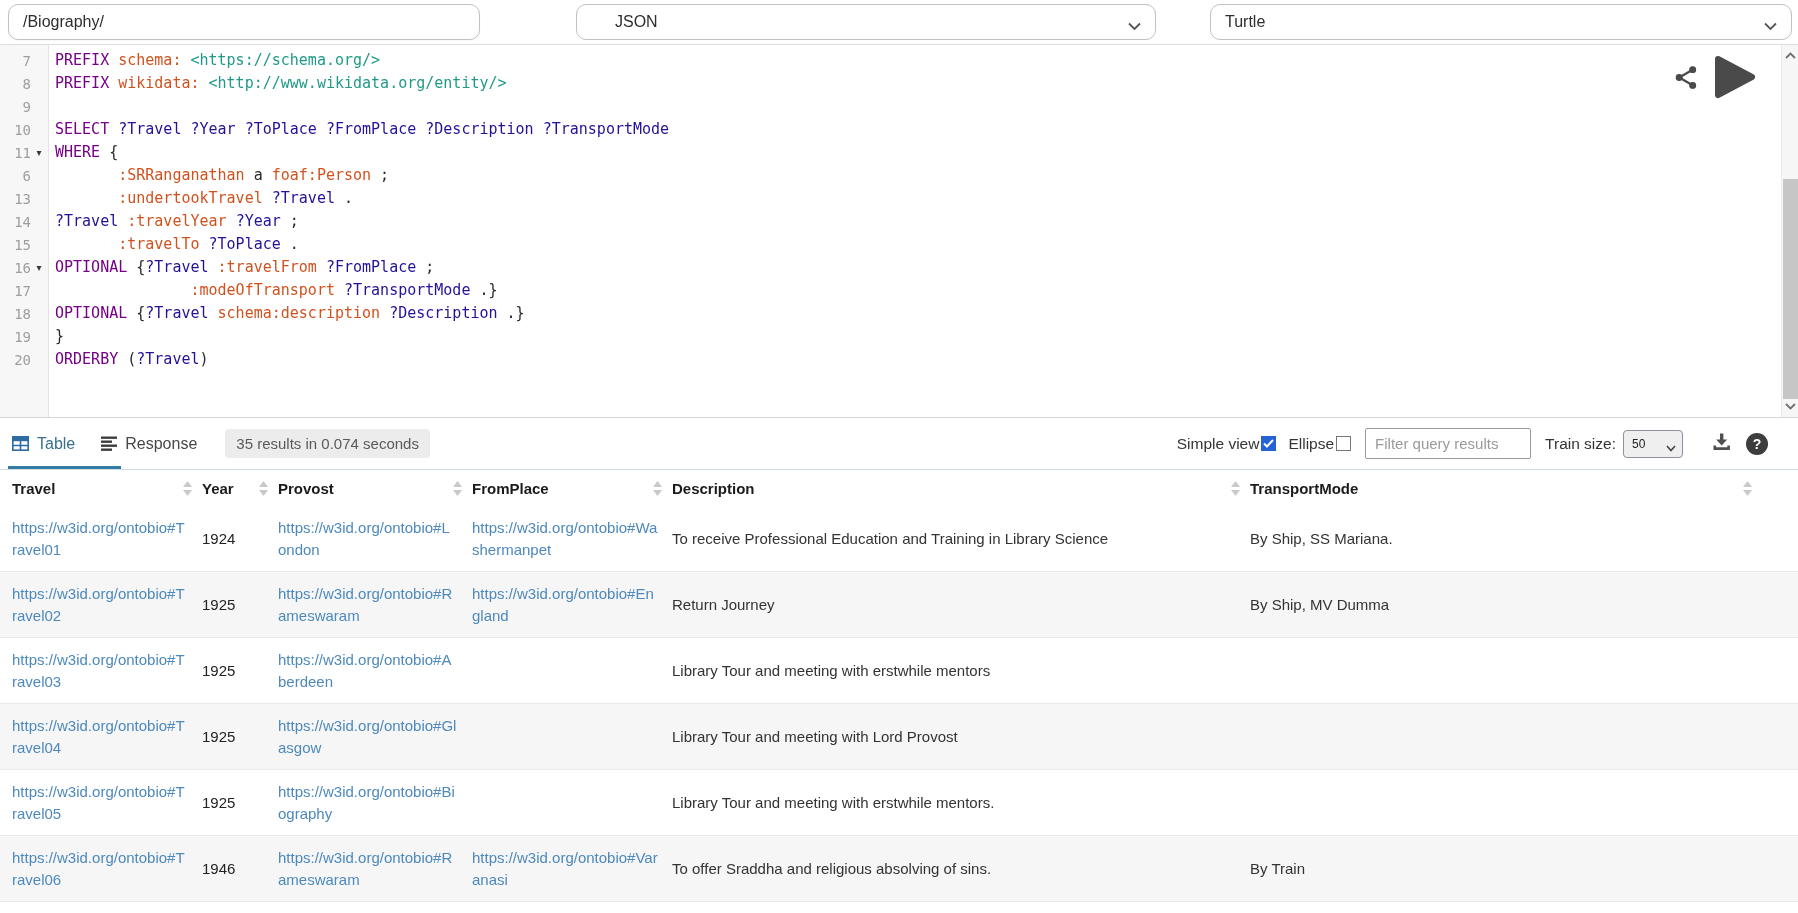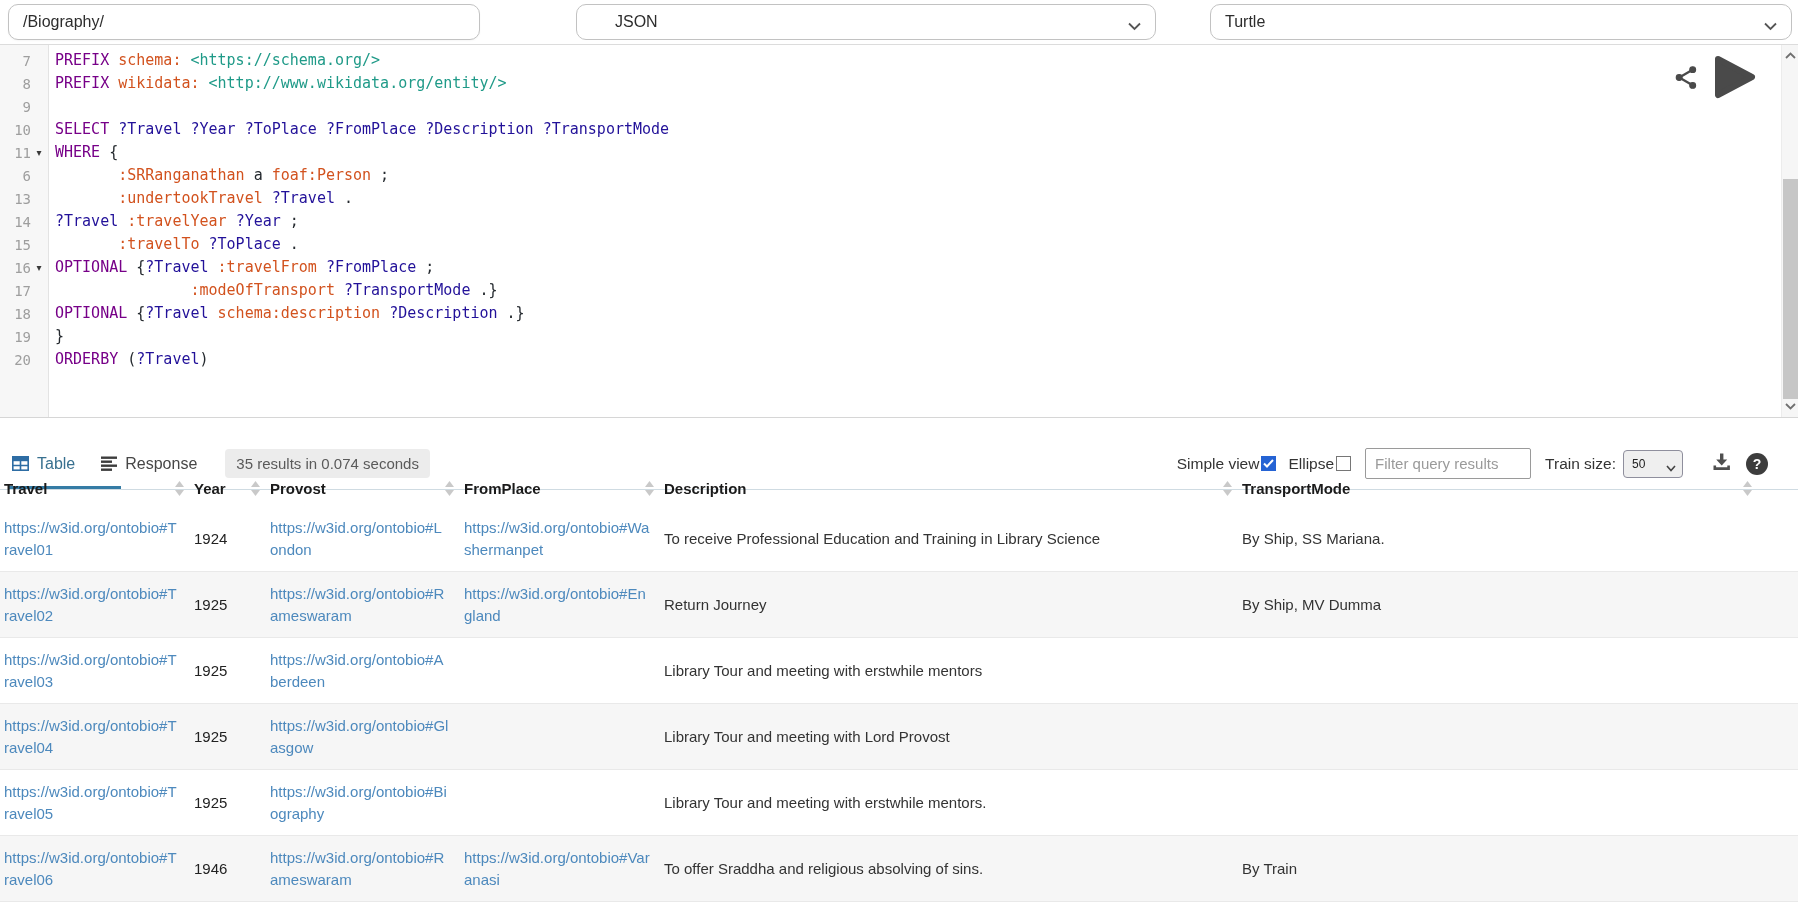--- a/index.html
+++ b/index.html
@@ -50,21 +50,21 @@
   
   .vscroll { position:absolute; right:0; top:0; width:17px; height:100%; background:#f6f6f6;
              border-left:1px solid #ececec; }
   .vscroll .sb-btn { position:absolute; left:0; width:17px; height:17px; display:flex;
                      align-items:center; justify-content:center; cursor:pointer; }
   .vscroll .up { top:2px; } .vscroll .down { bottom:2px; }
   .vscroll .thumb { position:absolute; left:1px; width:15px; top:134px; bottom:18px;
                     background:#c6c6c6; cursor:pointer; }
 
   
-  .toolbar { position:absolute; left:0; top:438px; width:1798px; height:52px;
+  .toolbar { position:absolute; left:0; top:418px; width:1798px; height:52px;
              display:flex; align-items:center; padding:0 30px 0 12px;
              border-bottom:1px solid #cfdbe2; background:#fff; }
   .tab { display:flex; align-items:center; gap:8px; font-size:16px; color:#474747;
          margin-right:26px; cursor:pointer; height:100%; position:relative; }
   .tab.active { color:#38708f; }
   .tab.active::after { content:""; position:absolute; left:-4px; right:-46px; bottom:0;
                        height:3px; background:#357ca5; }
   .badge { background:#ececec; border-radius:4px; color:#5a5a5a; font-size:15px;
            padding:6px 11px; margin-left:2px; }
   .tb-right { margin-left:auto; display:flex; align-items:center; }
@@ -81,21 +81,21 @@
                border-radius:4px; display:flex; align-items:center; padding:0 8px;
                font-size:12px; color:#222; position:relative; cursor:default; }
   .ps-select .chev { position:absolute; right:6px; top:10px; }
   .tb-icon { margin-left:12px; cursor:pointer; }
   .help-circle { width:22px; height:22px; border-radius:50%; background:#3d3d3d; color:#fff;
                  font-weight:bold; font-size:14px; display:flex; align-items:center;
                  justify-content:center; margin-left:14px; cursor:pointer; }
 
   
   .grid-cols { display:grid; grid-template-columns:190px 76px 194px 200px 578px 1fr;
-               padding-left:4px; padding-right:36px; }
+               padding-left:12px; padding-right:36px; }
   .thead { position:absolute; left:0; top:470px; width:1798px; height:36px; align-items:center; }
   .th { display:flex; align-items:center; justify-content:space-between;
         font-weight:bold; font-size:15px; color:#1b1b1b; padding-right:10px; cursor:pointer; }
   .tbody { position:absolute; left:0; top:506px; width:1798px; }
   .tr { height:66px; align-items:center; border-bottom:1px solid #e9e9e9; background:#fff; }
   .tr.alt { background:#f6f6f6; }
   .td { font-size:15px; color:#333; line-height:22px; padding-right:14px; align-self:center; }
   .td.link { color:#4d89bd; word-break:break-all; cursor:pointer; }
   .td.year { color:#222; }
 </style>

